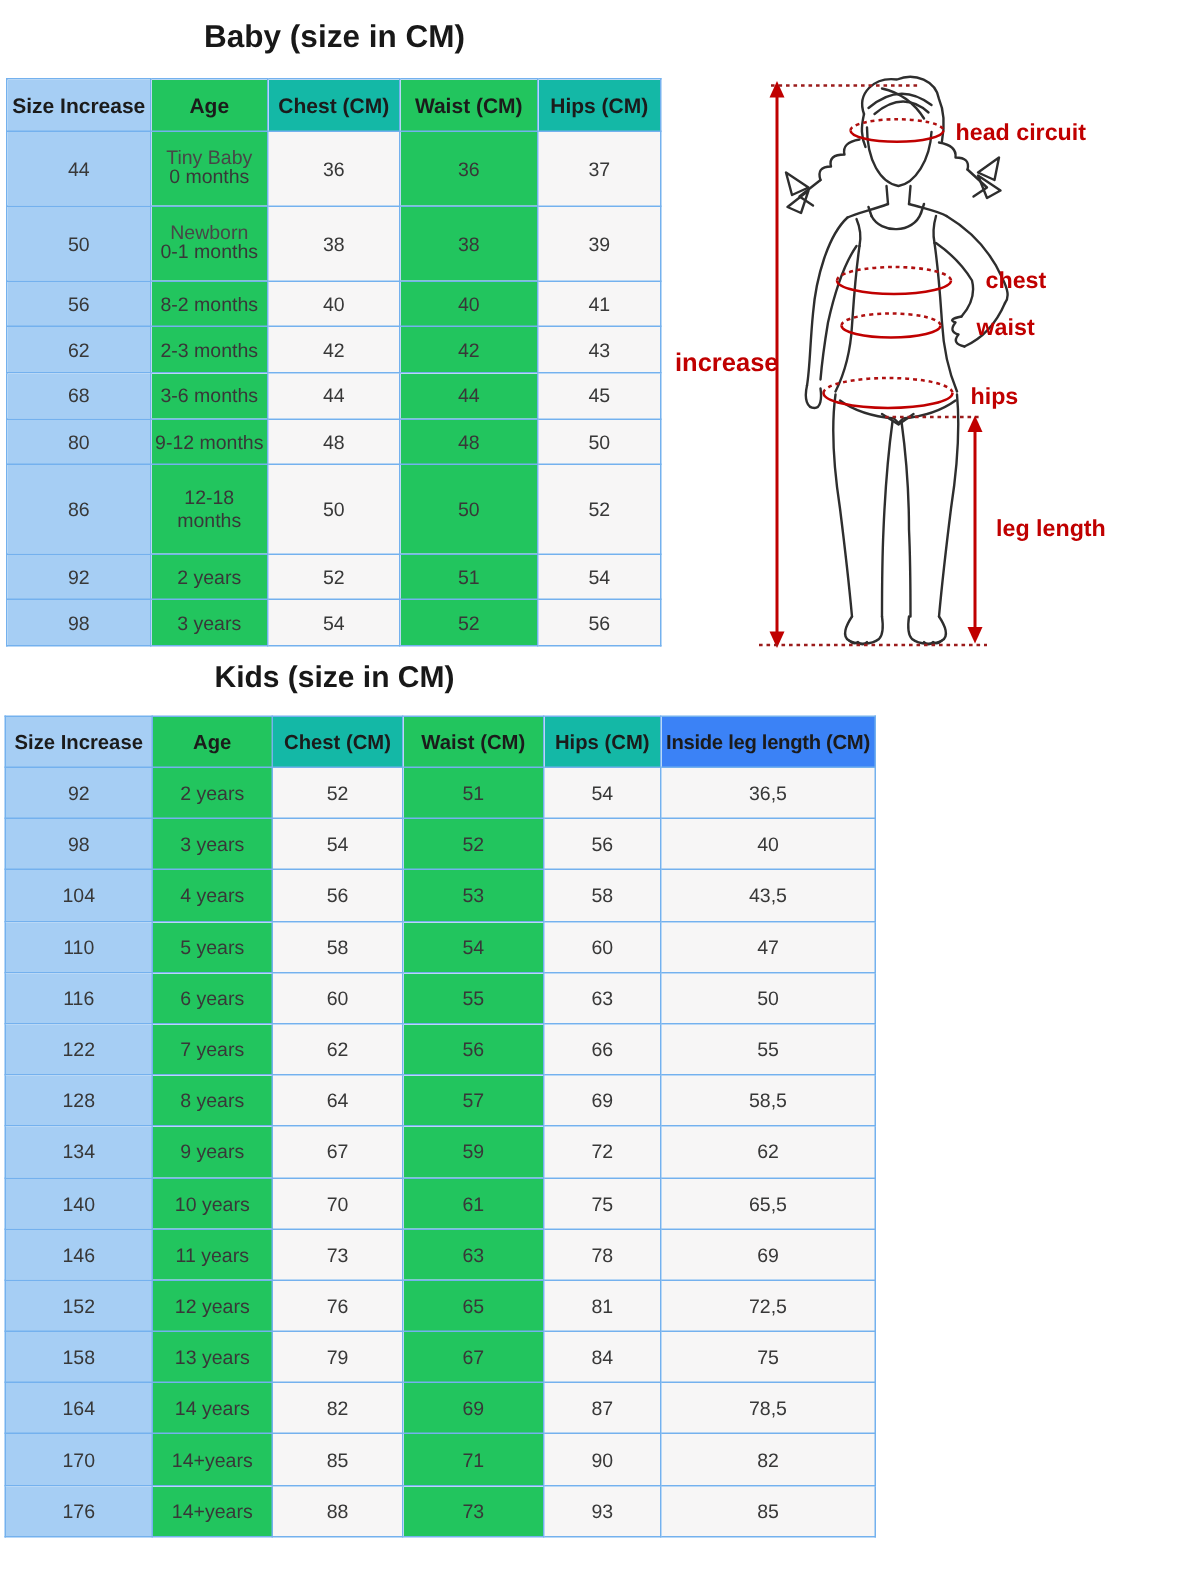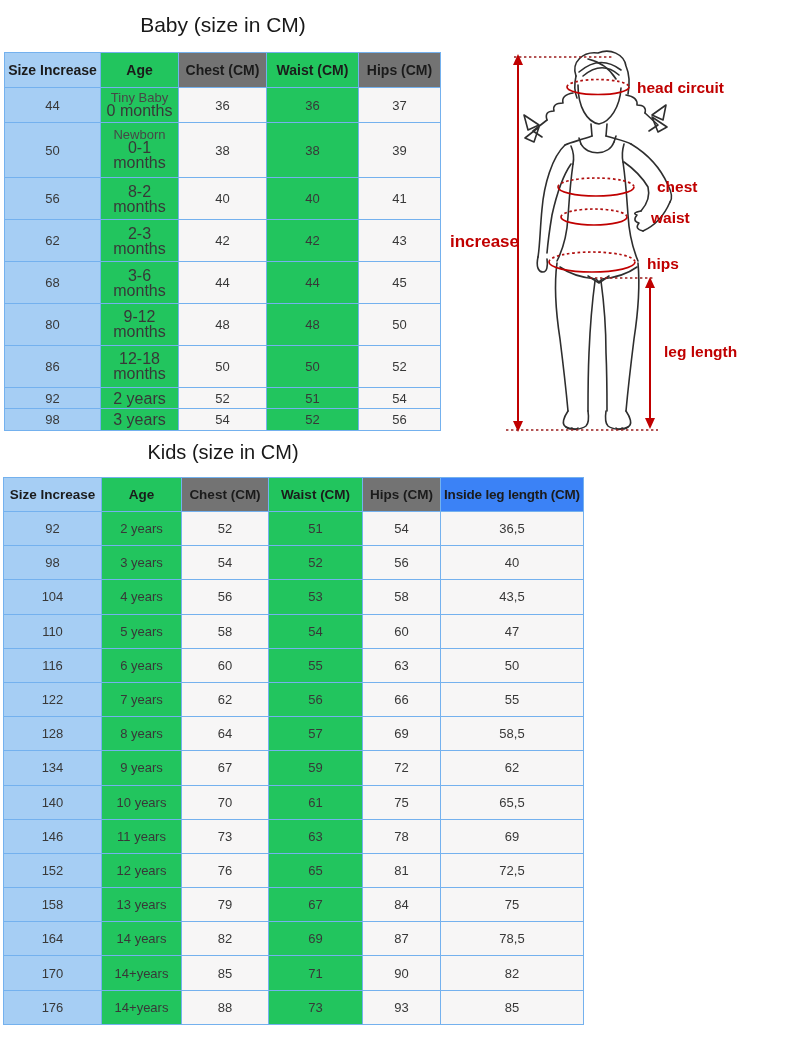--- a/index.html
+++ b/index.html
@@ -2,21 +2,21 @@
 <html><head>
 <meta charset="utf-8">
 <style>
   html,body{margin:0;padding:0}
   body{
     width:794px;height:1047px;position:relative;background:#ffffff;
     font-family:"Liberation Sans",sans-serif;overflow:hidden;
   }
   .section-title{
     position:absolute;left:0;width:446px;text-align:center;
-    font-weight:400;color:#181818;
+    font-weight:700;color:#181818;
   }
   .baby-title{top:13px;font-size:21px}
   .kids-title{top:441px;font-size:20px}
 
   table.size-table{
     position:absolute;border-collapse:collapse;table-layout:fixed;padding-left:23px;
   }
   .size-table th,.size-table td{
     border:1px solid #74b1ee;text-align:center;vertical-align:middle;
     padding:0;overflow:hidden;
@@ -27,25 +27,25 @@
   .baby-table{left:4px;top:52px;width:436px;height:379px}
   .baby-table th{height:34px;font-size:14px}
   .kids-table{left:3px;top:477px;width:580px;height:548px}
   .kids-table th{height:33px;font-size:13.5px}
   .kids-table td{font-size:13px}
   .th-small{font-size:12.5px;letter-spacing:-0.2px;white-space:nowrap}
 
   .col-blue{background:#a6cef4}
   .col-gray{background:#22c55e}
   .col-light{background:#f7f6f6}
-  th.col-light{background:#737373}
+  th.col-light{background:#14b8a6}
   th.th-leg{background:#3b82f6}
 
   .age-note{font-size:13px;line-height:10px;color:#474747}
-  .age-main{font-size:16px;line-height:15px}
+  .age-main{font-size:13px;line-height:15px}
 
   .figure-wrap{position:absolute;left:440px;top:45px;width:354px;height:402px}
   .ln{fill:none;stroke:#2e2e2e;stroke-width:1.6;stroke-linecap:round;stroke-linejoin:round}
   .red-solid{fill:none;stroke:#c00000;stroke-width:1.7}
   .red-dash{fill:none;stroke:#b01010;stroke-width:1.7;stroke-dasharray:2.6 2.6}
   .guide-dot{fill:none;stroke:#9b1c1c;stroke-width:1.6;stroke-dasharray:2.4 2.6}
   .arrow-line{stroke:#c00000;stroke-width:2}
   .arrow-head{fill:#c00000}
   .rlabel{fill:#c00000;font-weight:700;font-size:15.5px;font-family:"Liberation Sans",sans-serif}
   .rlabel-big{font-size:17px}

